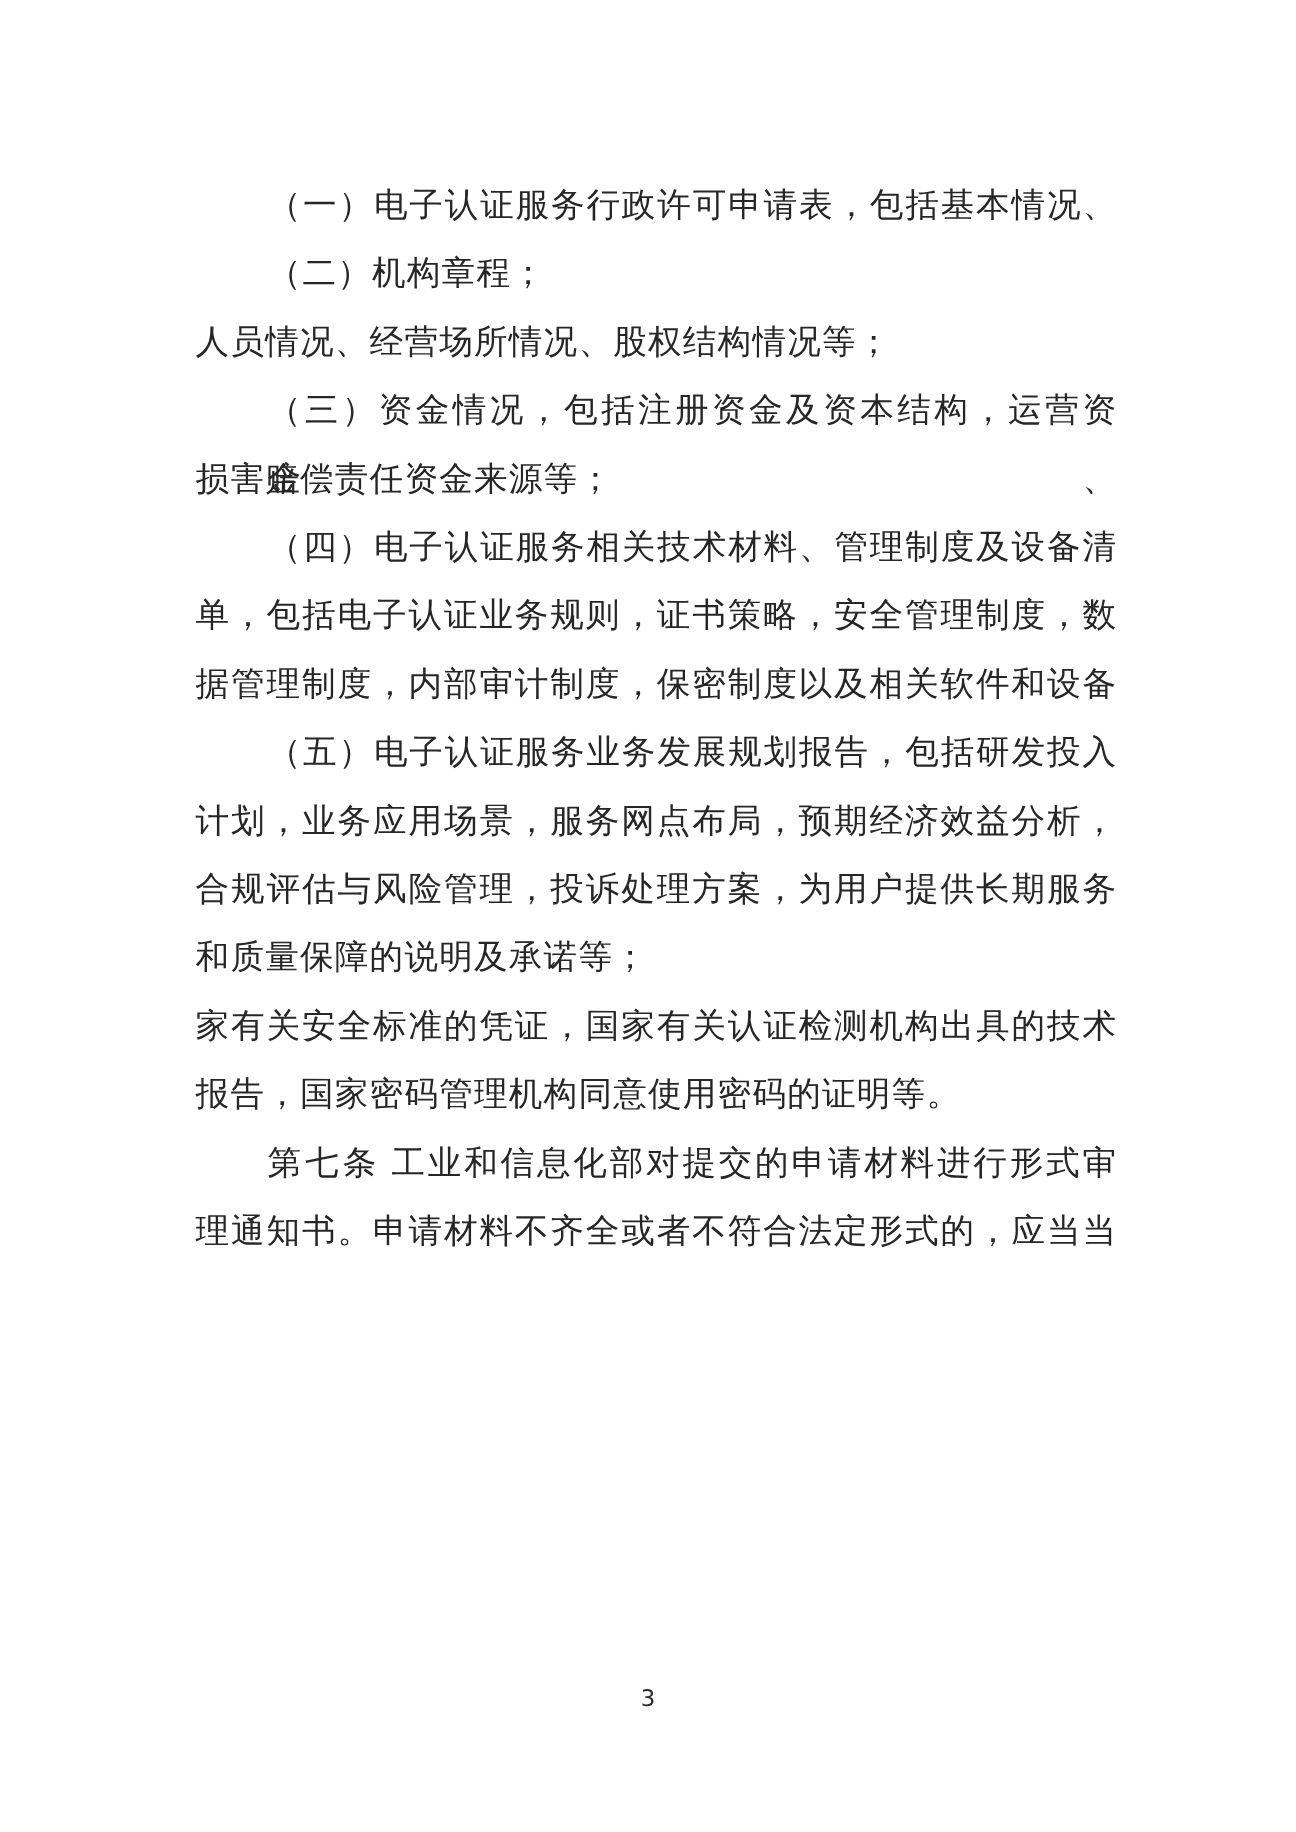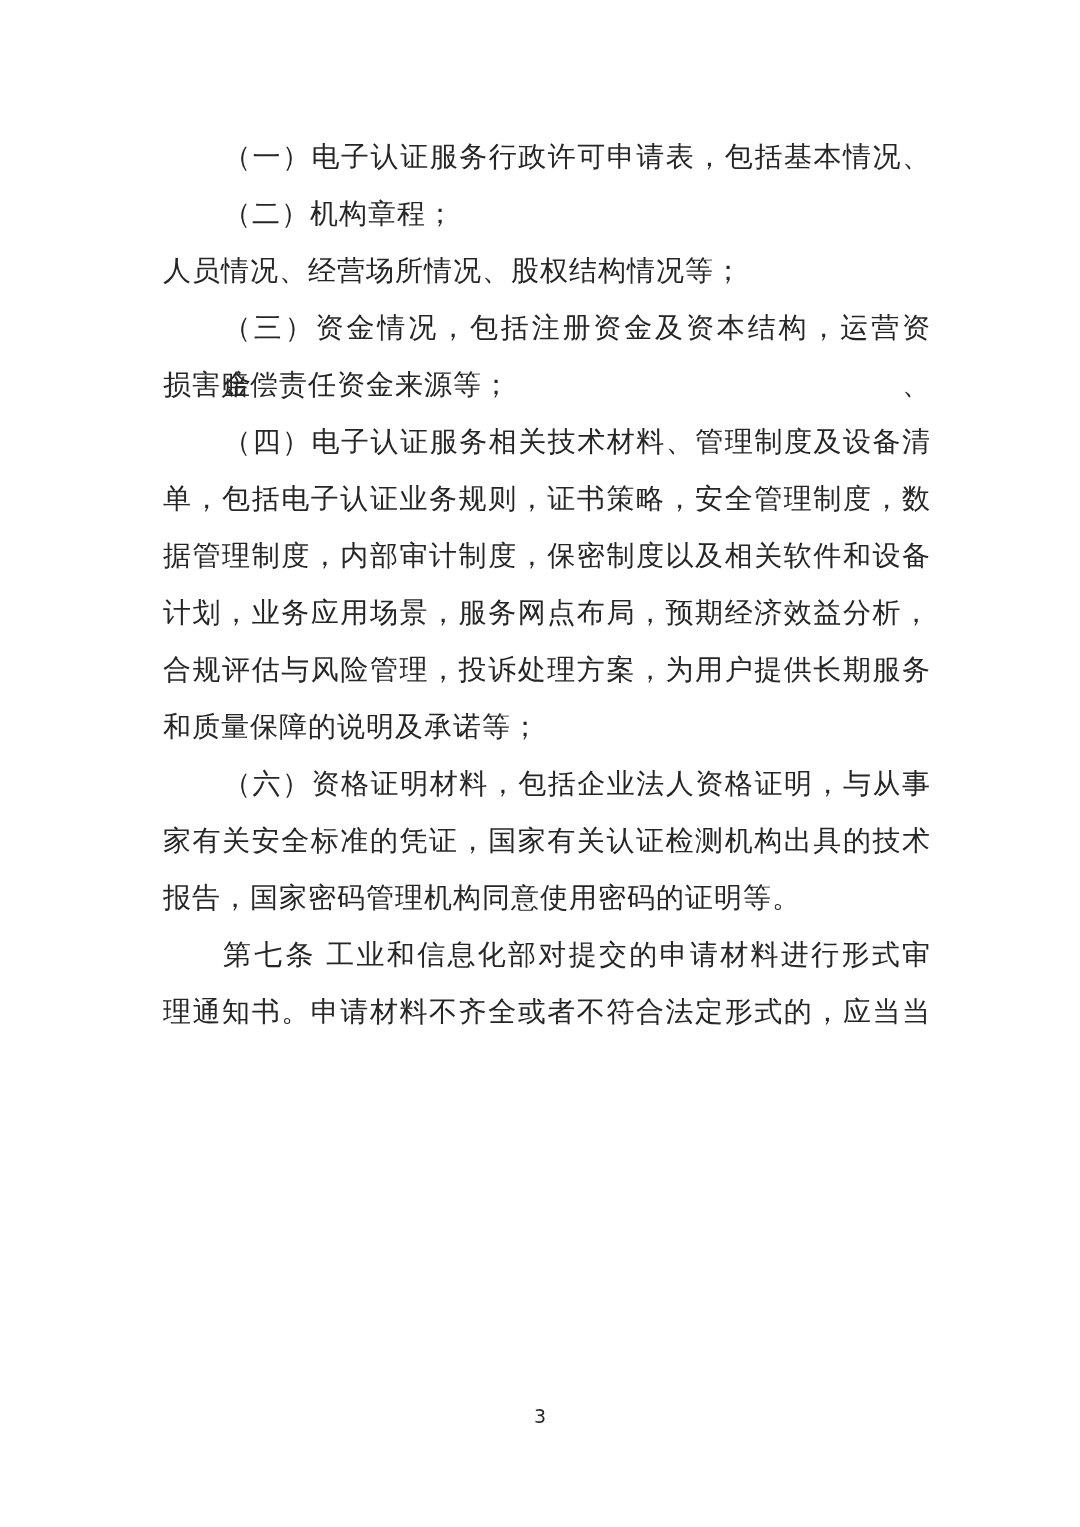--- a/index.html
+++ b/index.html
@@ -11,21 +11,21 @@
     position: relative;
     width: 1080px;
     height: 1527px;
     background: #ffffff;
     overflow: hidden;
     font-family: "Liberation Serif", "DejaVu Serif", serif;
   }
   .doc-body {
     position: absolute;
     left: 163px;
-    top: 128px;
+    top: 143px;
     width: 768px;
     color: #262626;
   }
   .line {
     font-size: 28px;
     line-height: 57px;
     height: 57px;
     letter-spacing: 1px;
     text-align: justify;
     color: #262626;
@@ -58,23 +58,23 @@
 <div class="page">
   <div class="doc-body" id="doc-body">
       <div class="line indent fill">（一）电子认证服务行政许可申请表，包括基本情况、</div>
       <div class="line indent">（二）机构章程；</div>
       <div class="line">人员情况、经营场所情况、股权结构情况等；</div>
       <div class="line indent fill">（三）资金情况，包括注册资金及资本结构，运营资金、</div>
       <div class="line">损害赔偿责任资金来源等；</div>
       <div class="line indent fill">（四）电子认证服务相关技术材料、管理制度及设备清</div>
       <div class="line fill">单，包括电子认证业务规则，证书策略，安全管理制度，数</div>
       <div class="line fill">据管理制度，内部审计制度，保密制度以及相关软件和设备</div>
+      <div class="line indent fill">（五）电子认证服务业务发展规划报告，包括研发投入</div>
       <div class="line fill">计划，业务应用场景，服务网点布局，预期经济效益分析，</div>
       <div class="line fill">合规评估与风险管理，投诉处理方案，为用户提供长期服务</div>
       <div class="line">和质量保障的说明及承诺等；</div>
-      <div class="line indent fill">（六）资格证明材料，包括企业法人资格证明，与从事</div>
       <div class="line fill">家有关安全标准的凭证，国家有关认证检测机构出具的技术</div>
       <div class="line">报告，国家密码管理机构同意使用密码的证明等。</div>
       <div class="line indent fill"><b>第七条</b> 工业和信息化部对提交的申请材料进行形式审</div>
       <div class="line fill">理通知书。申请材料不齐全或者不符合法定形式的，应当当</div>
     </div>
   <div class="page-number">3</div>
 </div>
 
 </body></html>

